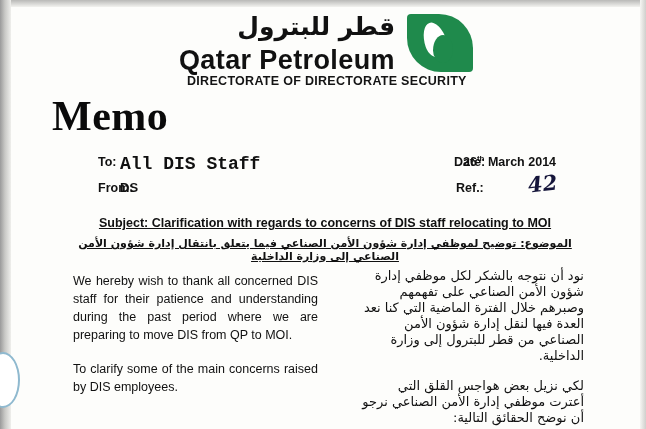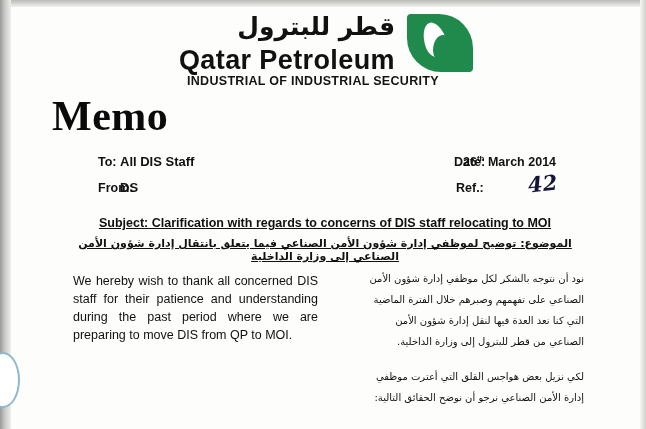--- a/index.html
+++ b/index.html
@@ -136,21 +136,21 @@
     margin-left: 36px;
   }
   .meta-value {
     position: absolute;
     font-size: 12.5px;
     font-weight: bold;
     color: #111;
     white-space: nowrap;
   }
   #lbl-to   { left: 62px;  top: 155px; }
-  #val-to   { left: 120px; top: 154px; font-size: 13px; }
+  #val-to   { left: 120px; top: 154px; font-size: 18px; font-family: Liberation Mono, monospace; }
   #lbl-from { left: 62px;  top: 181px; }
   #val-from { left: 120px; top: 180px; font-size: 13px; }
   #lbl-date { left: 418px; top: 155px; }
   #val-date { left: 463px; top: 154px; }
   #val-date sup { font-size: 8px; vertical-align: super; }
   #lbl-ref  { left: 420px; top: 181px; }
   #val-ref  { left: 463px; top: 180px; }
   #ref-handwritten {
     position: absolute;
     left: 528px; top: 171px;
@@ -203,22 +203,22 @@
   #body-ar {
     position: absolute;
     right: 62px; top: 268px;
     width: 240px;
     direction: rtl;
     text-align: right;
   }
   #body-ar p {
     margin: 0 0 14px 16px;
     font-family: "DejaVu Sans", sans-serif;
-    font-size: 10px;
-    line-height: 21px;
+    font-size: 13px;
+    line-height: 16px;
     color: #111;
   }
 </style>
 </head>
 <body>
 
 <div id="page">
 
   <div class="scan-edge-top"></div>
   <div class="scan-edge-left"></div>
@@ -226,21 +226,21 @@
   <div class="punch-hole"></div>
 
   <div id="letterhead">
     <div class="logo-drop">
       <div class="leaf"></div>
       <div class="inner"></div>
       <div class="inner2"></div>
     </div>
     <div class="arabic-logo">قطر للبترول</div>
     <div class="brand-en">Qatar Petroleum</div>
-    <div class="brand-sub">INDUSTRIAL OF INDUSTRIAL SECURITY</div>
+    <div class="brand-sub">DIRECTORATE OF DIRECTORATE SECURITY</div>
   </div>
 
   <div id="memo-title">Memo</div>
 
   <div class="meta-label" id="lbl-to">To:</div>
   <div class="meta-value" id="val-to">All DIS Staff</div>
 
   <div class="meta-label" id="lbl-from">From:</div>
   <div class="meta-value" id="val-from">DS</div>
 
@@ -248,20 +248,21 @@
   <div class="meta-value" id="val-date"><span>26</span><sup>th</sup><span> March 2014</span></div>
 
   <div class="meta-label" id="lbl-ref">Ref.:</div>
   <div id="ref-handwritten">42</div>
 
   <div id="subject-en">Subject: Clarification with regards to concerns of DIS staff relocating to MOI</div>
   <div id="subject-ar">الموضوع: توضيح لموظفي إدارة شؤون الأمن الصناعي فيما يتعلق بانتقال إدارة شؤون الأمن الصناعي إلى وزارة الداخلية</div>
 
   <div id="body-en">
     <p>We hereby wish to thank all concerned DIS staff for their patience and understanding during the past period where we are preparing to move DIS from QP to MOI.</p>
+    <p>To clarify some of the main concerns raised by DIS employees.</p>
   </div>
 
   <div id="body-ar">
     <p>نود أن نتوجه بالشكر لكل موظفي إدارة شؤون الأمن الصناعي على تفهمهم وصبرهم خلال الفترة الماضية التي كنا نعد العدة فيها لنقل إدارة شؤون الأمن الصناعي من قطر للبترول إلى وزارة الداخلية.</p>
     <p>لكي نزيل بعض هواجس القلق التي أعترت موظفي إدارة الأمن الصناعي نرجو أن نوضح الحقائق التالية:</p>
   </div>
 
 </div>
 
 </body></html>

